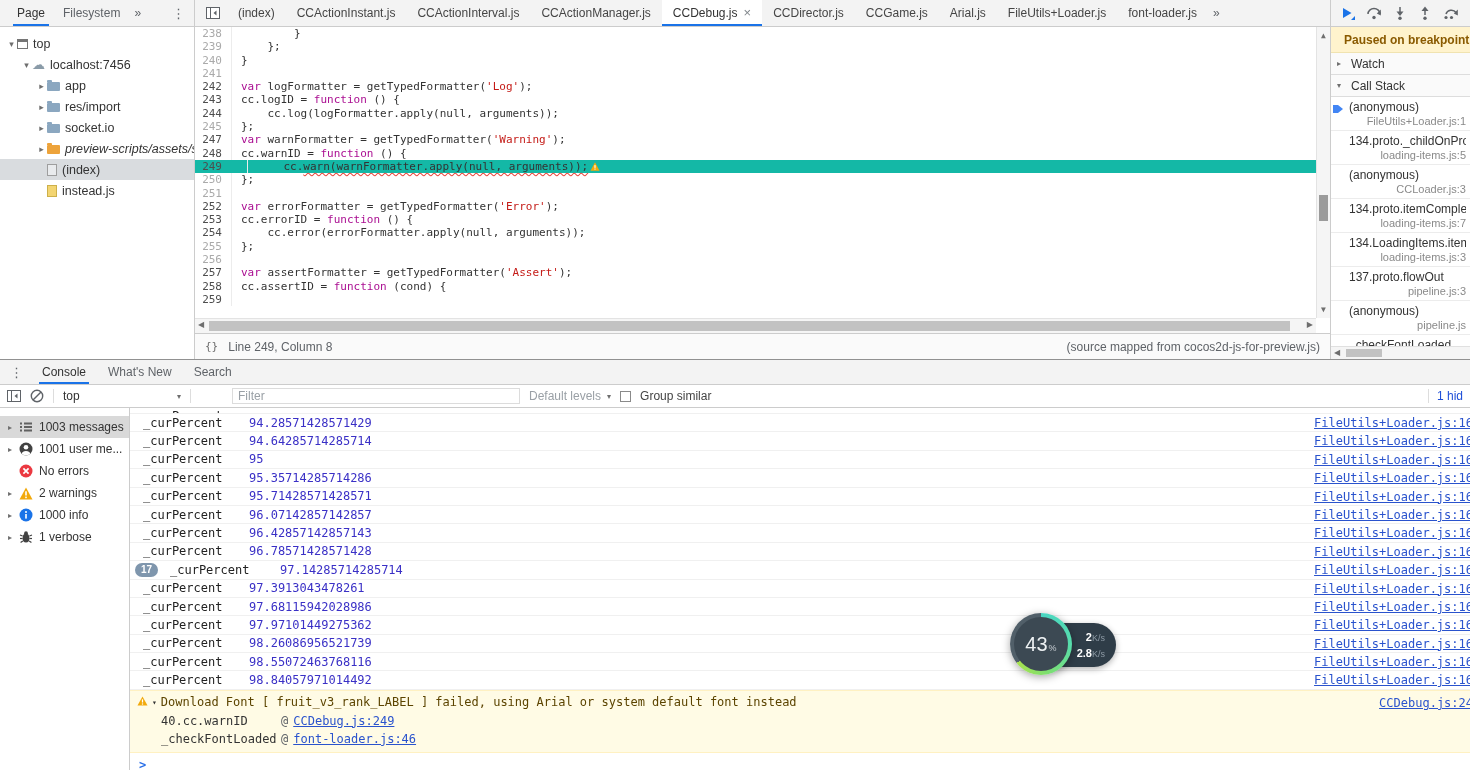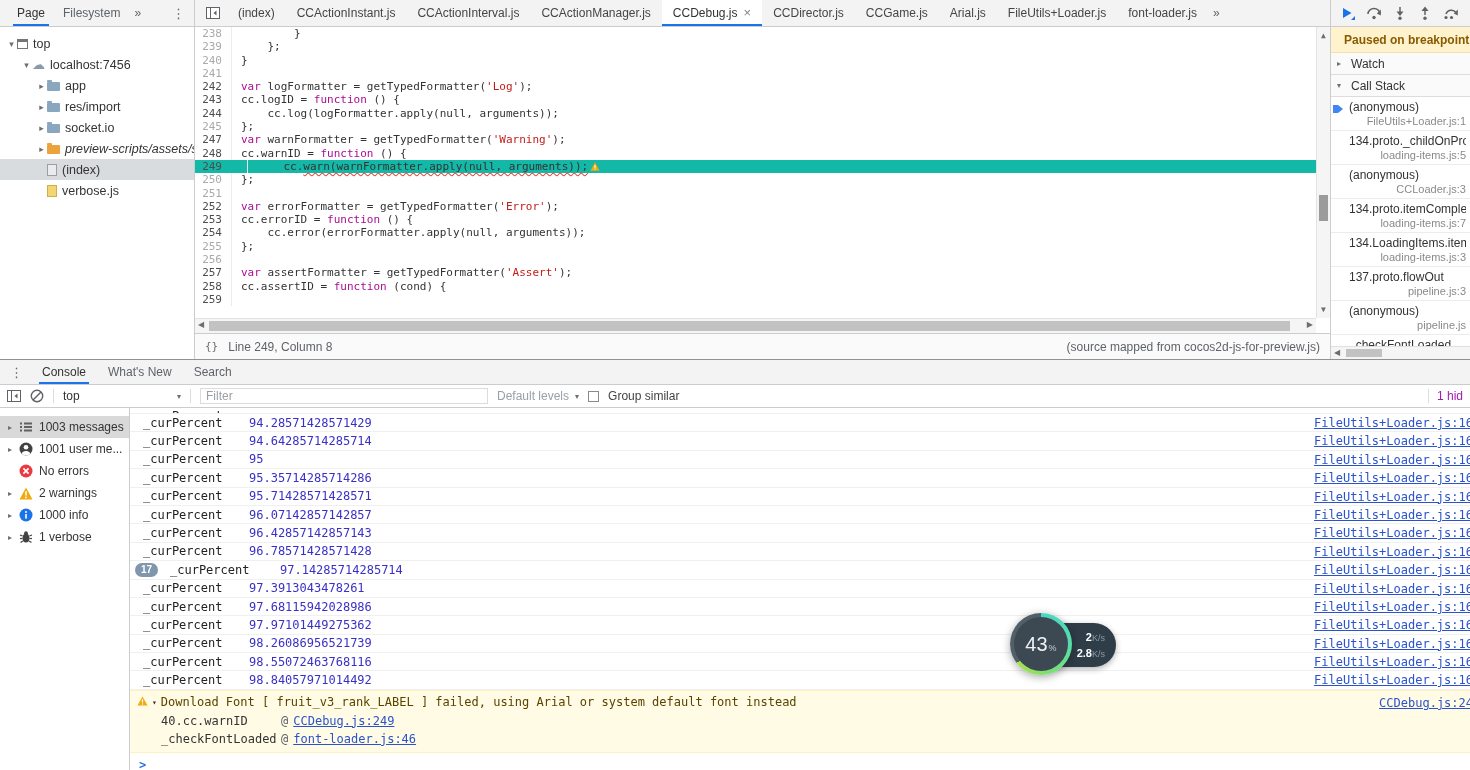--- a/index.html
+++ b/index.html
@@ -83,27 +83,27 @@
 .drawer-tabs { height:25px; flex:none; background:#f3f3f3; border-bottom:1px solid #ccc; display:flex; align-items:center; padding-left:2px; }
 .drawer-kebab { padding:0 8px; color:#5f6368; font-size:13px; }
 .dtab { padding:0 11px; height:100%; display:flex; align-items:center; color:#5f6368; position:relative; }
 .dtab.active { color:#333; }
 .dtab.active::after { content:""; position:absolute; left:8px; right:8px; bottom:0; height:2px; background:#1a73e8; }
 .console-toolbar { height:23px; flex:none; background:#fff; border-bottom:1px solid #ccc; display:flex; align-items:center; gap:9px; padding:0 7px; color:#5f6368; }
 .tb-icon { display:flex; align-items:center; }
 .tb-sep { width:1px; height:14px; background:#ddd; flex:none; }
 .context-select { display:flex; align-items:center; width:118px; color:#333; }
 .context-caret { margin-left:auto; font-size:8px; color:#6e6e6e; }
-.filter-input { width:288px; height:16px; border:1px solid #dcdcdc; font-family:"Liberation Sans",sans-serif; font-size:12px; padding:0 5px; color:#333; outline:none; }
+.filter-input { width:288px; height:16px; border:1px solid #dcdcdc; font-family:"Liberation Sans",sans-serif; font-size:12px; padding:0 5px; color:#333; outline:none;margin-left:32px; }
 .filter-input::placeholder { color:#9aa0a6; }
 .levels { color:#9aa0a6; display:flex; align-items:center; gap:4px; }
 .levels .context-caret { margin-left:2px; }
 .checkbox { width:11px; height:11px; border:1px solid #8a8a8a; background:#fff; flex:none; }
 .group-label { color:#444; }
-.toolbar-right { margin-left:auto; display:flex; align-items:center; gap:8px; color:#a21caf; }
+.toolbar-right { margin-left:auto; display:flex; align-items:center; gap:8px; color:#1d4ed8; }
 
 .console-body { flex:1; display:flex; overflow:hidden; position:relative; min-height:0; }
 .console-sidebar { width:130px; flex:none; border-right:1px solid #ccc; padding-top:8px; background:#fff; overflow:hidden; }
 .cs-item { height:22px; display:flex; align-items:center; padding-left:5px; color:#333; }
 .cs-item.selected { background:#d9d9d9; }
 .cs-exp { width:10px; flex:none; text-align:center; font-size:8px; color:#6e6e6e; }
 .cs-icon { width:15px; height:15px; flex:none; margin:0 6px 0 3px; display:flex; align-items:center; justify-content:center; }
 .cs-label { white-space:nowrap; overflow:hidden; }
 
 .console-messages { flex:1; min-width:0; font-family:"DejaVu Sans Mono",monospace; font-size:12px; overflow:hidden; background:#fff; }
@@ -190,21 +190,21 @@
             <span class="tree-label">preview-scripts/assets/src</span>
           </div>
           <div class="tree-row selected" style="padding-left: 36px;">
             <span class="tree-exp"></span>
             <span class="icon-file"></span>
             <span class="tree-label">(index)</span>
           </div>
           <div class="tree-row" style="padding-left: 36px;">
             <span class="tree-exp"></span>
             <span class="icon-file js"></span>
-            <span class="tree-label">verbose.js</span>
+            <span class="tree-label">instead.js</span>
           </div>
         </div>
     </div>
 
     <div class="editor">
       <div class="file-tabs">
         <span class="ftab-panel-icon">
           <svg width="14" height="12">
               <rect x="0.5" y="0.5" width="13" height="11" fill="#fff" stroke="#5f6368"></rect>
               <line x1="4.5" y1="0" x2="4.5" y2="12" stroke="#5f6368"></line>

